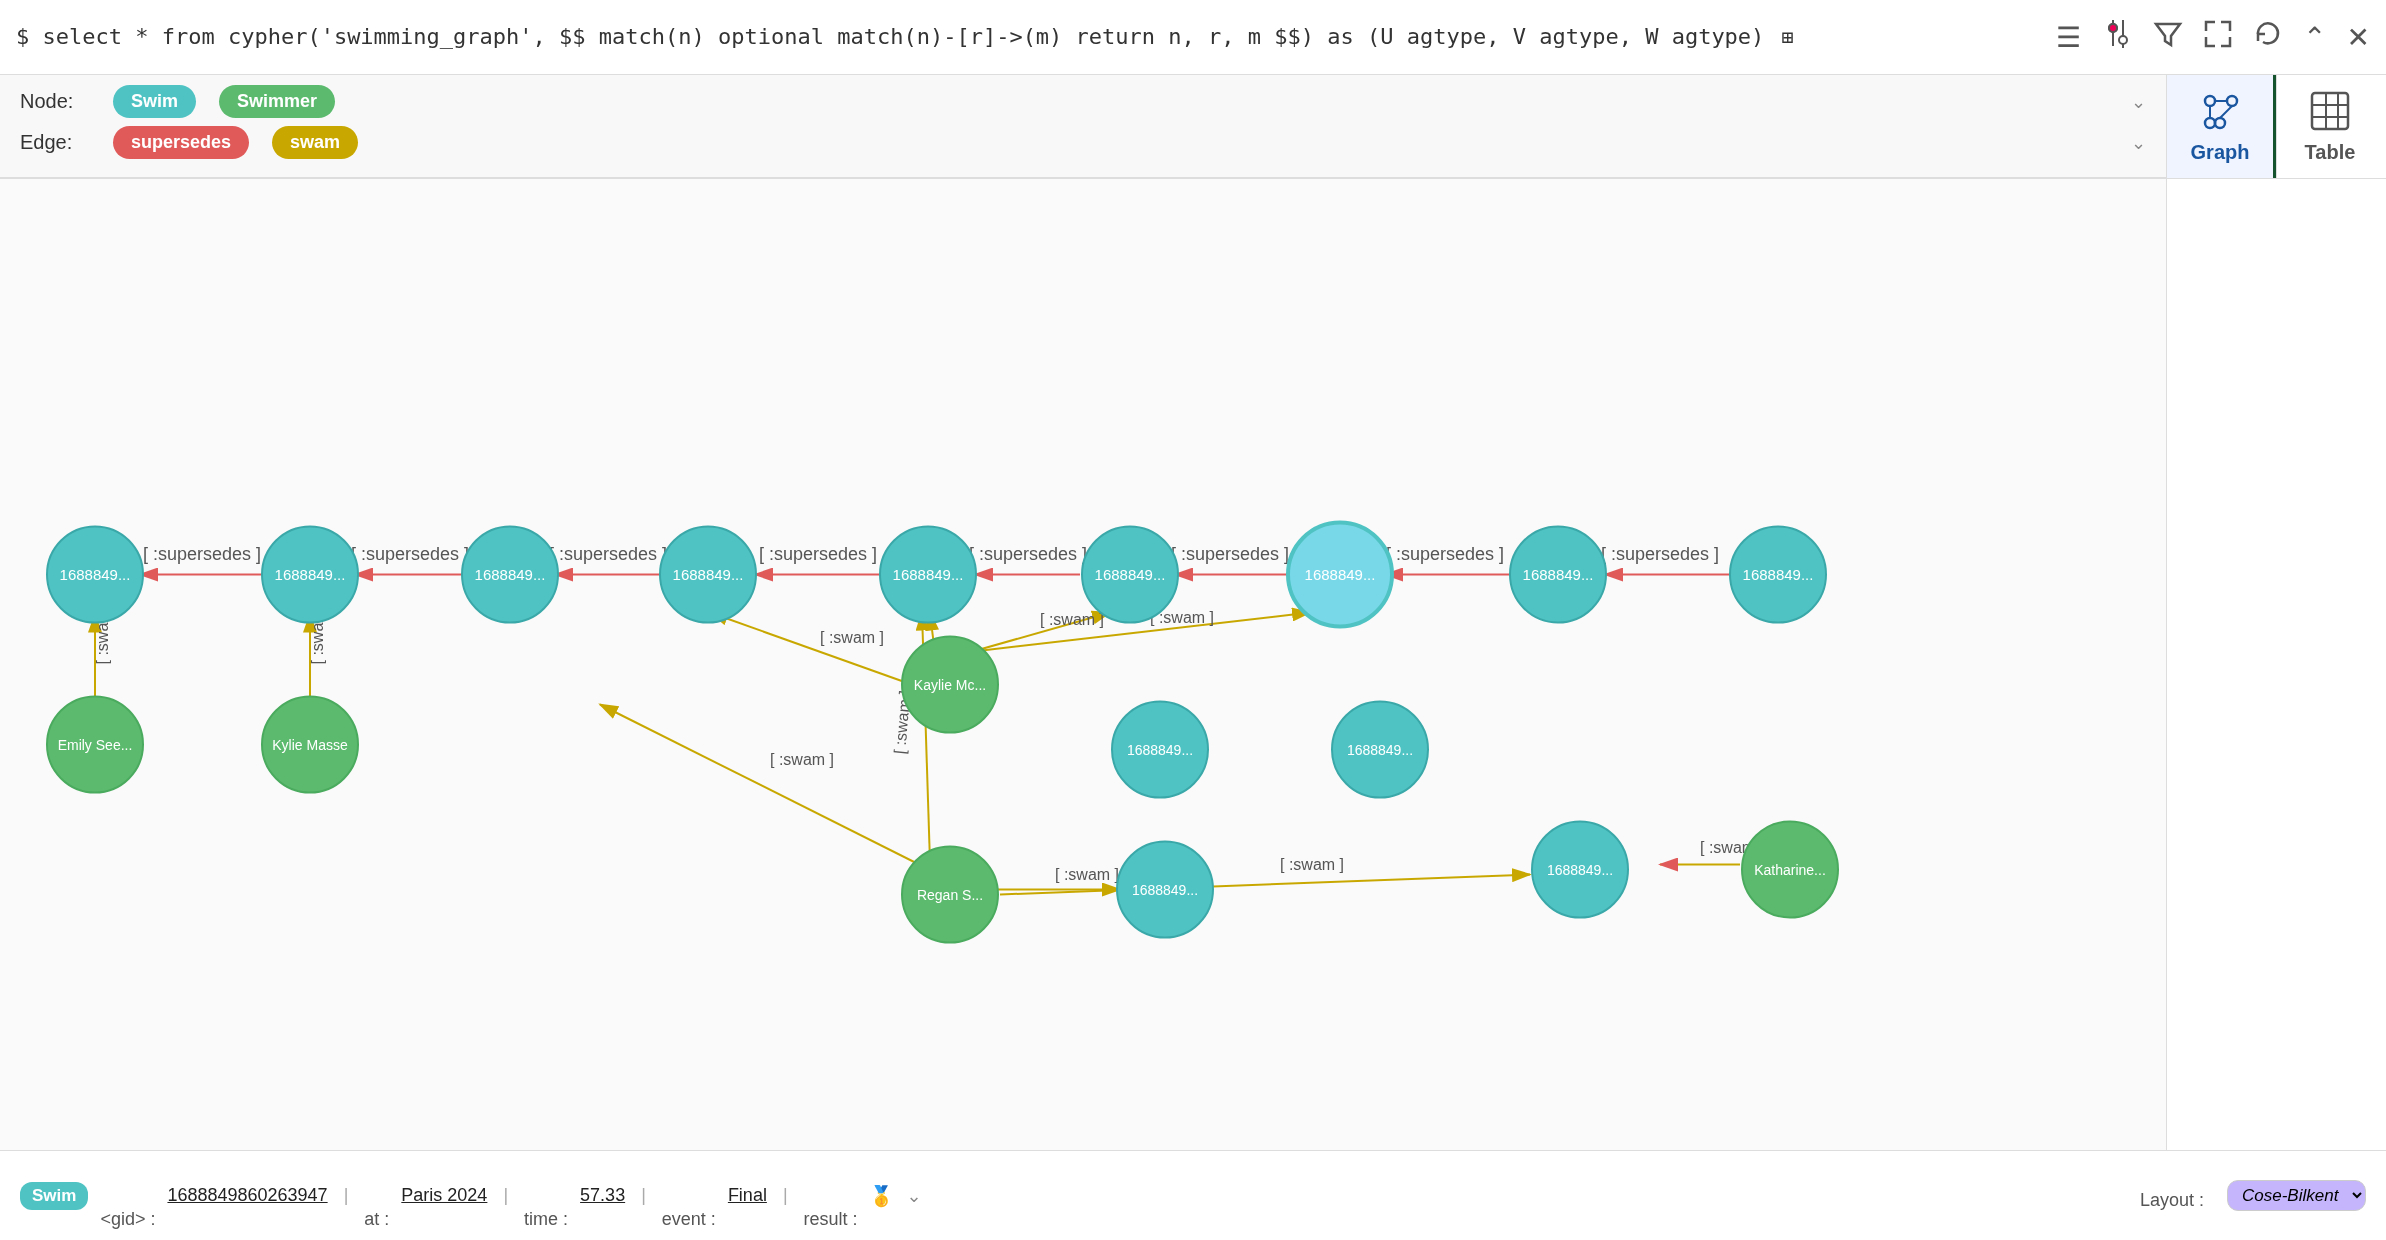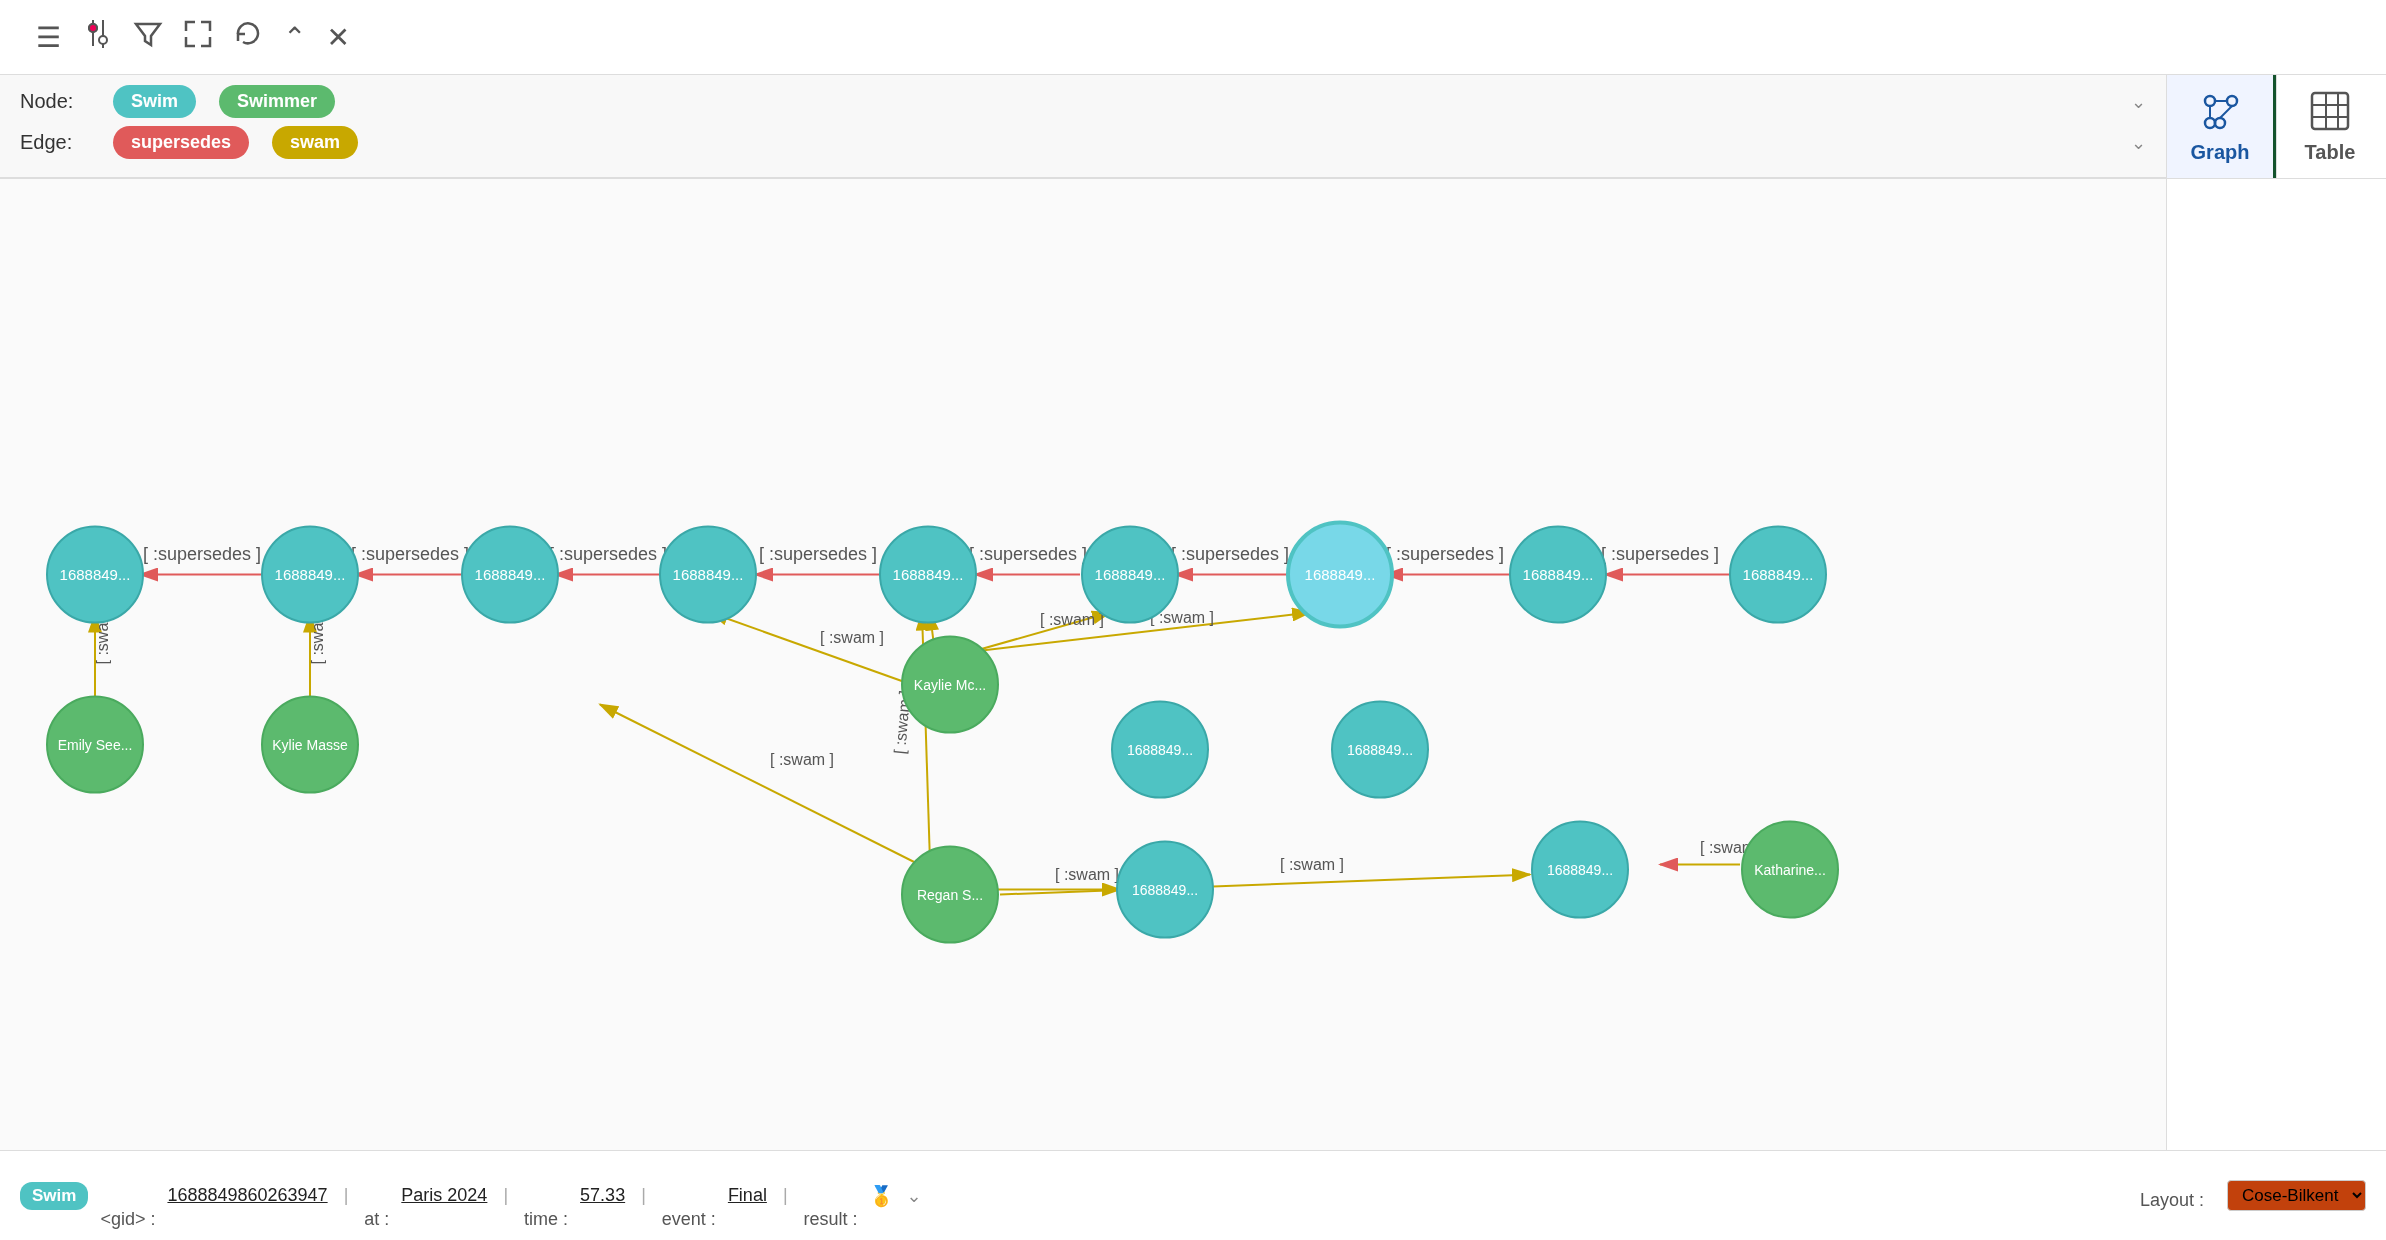--- a/index.html
+++ b/index.html
@@ -24,38 +24,42 @@
 
     
     .status-bar { background: #fff; border-top: 1px solid #ddd; padding: 10px 20px; display: flex; align-items: center; gap: 12px; min-height: 60px; font-size: 18px; }
     .swim-badge-sm { background: #4fc3c3; color: #fff; padding: 4px 12px; border-radius: 12px; font-size: 17px; font-weight: 600; }
     .status-key { color: #555; margin-top: 48px; }
     .status-val { color: #222; font-weight: 500; text-decoration: underline; }
     .status-separator { color: #aaa; margin: 0 4px; }
     .medal { font-size: 20px; }
     .layout-section { margin-left: auto; display: flex; align-items: flex-end; gap: 23px; }
     .layout-label { color: #555; font-size: 18px; }
-    .layout-select { font-size: 17px; padding: 4px 10px; border: 1px solid #ccc; border-radius: 4px; background: #c2410c; }
+    .layout-select { font-size: 17px; padding: 4px 10px; border: 1px solid #ccc; border-radius: 11px; background: #c4b5fd; font-style: italic; }
     .chevron-down { color: #888; font-size: 18px; cursor: pointer; margin-right: 10px; }
 
     
     .content-row { display: flex; flex: 1; overflow: hidden; }
     .graph-container { flex: 1; position: relative; background: #fafafa; overflow: hidden; }
     .right-panel-btn { flex: 1; display: flex; flex-direction: column; align-items: center; justify-content: center; gap: 8px; cursor: pointer; border: none; background: #fff; font-size: 20px; font-weight: 700; color: #555; border-right: 3px solid transparent; }
     .right-panel-btn.active { color: #1a56a0; border-right: 3px solid #14532d; background: #f0f4ff; }
 
     
     .legend-section { background: #f8f8f8; border-bottom: 1px solid #ddd; padding: 10px 20px; }
   </style>
 </head>
 <body>
 
 <div class="main-container">
 
   <div class="toolbar">
+    <div class="query-text">
+      <span>$ select * from cypher('swimming_graph', $$ match(n) optional match(n)-[r]-&gt;(m) return n, r, m $$) as (U agtype, V agtype, W agtype)</span>
+      <span style="cursor:pointer; font-size:20px; margin-left:4px;">⊞</span>
+    </div>
     <div class="toolbar-icons">
       <span class="toolbar-icon">☰</span>
       <span class="toolbar-icon">
         <svg width="32" height="32" viewBox="0 0 32 32" fill="none" stroke="#555" stroke-width="2">
           <circle cx="12" cy="10" r="4"></circle>
             <circle cx="22" cy="22" r="4"></circle>
           <line x1="12" y1="14" x2="12" y2="28"></line>
             <line x1="12" y1="2" x2="12" y2="6"></line>
           <line x1="22" y1="2" x2="22" y2="18"></line>
             <line x1="22" y1="26" x2="22" y2="30"></line>

